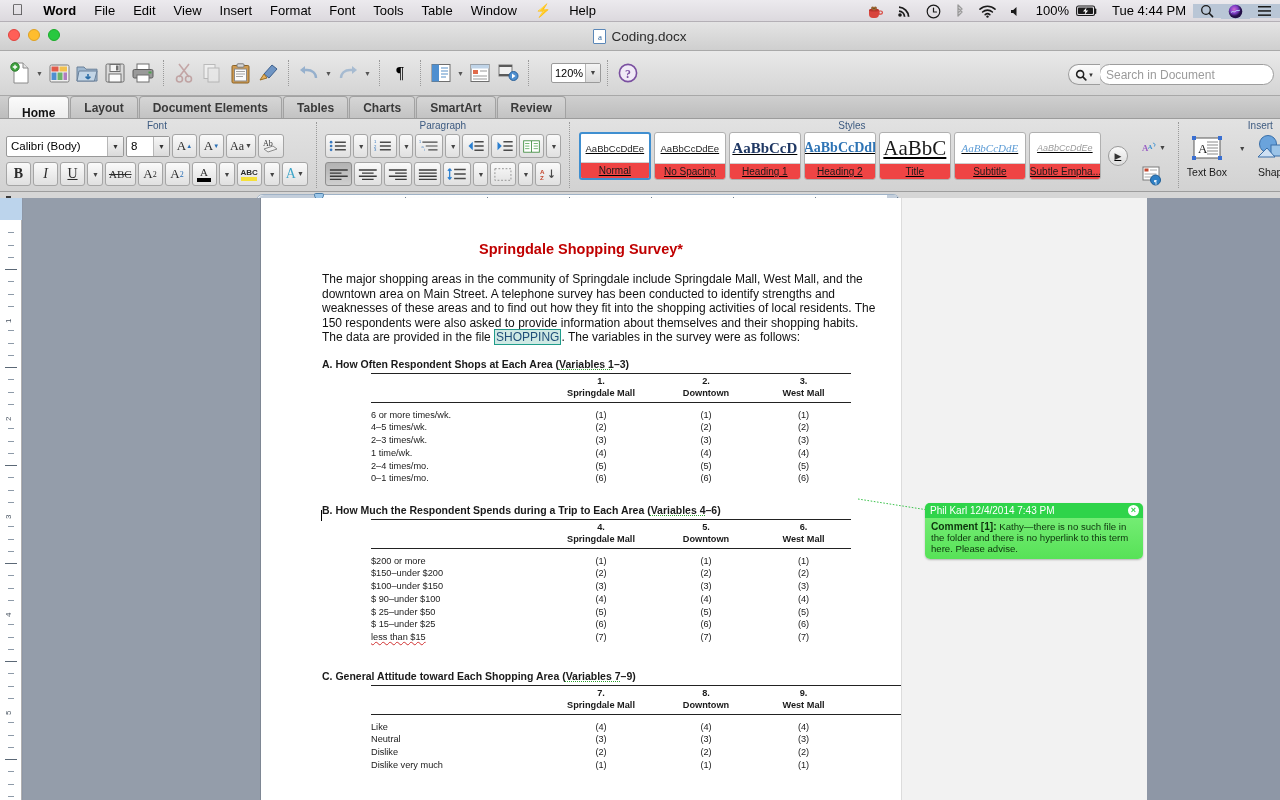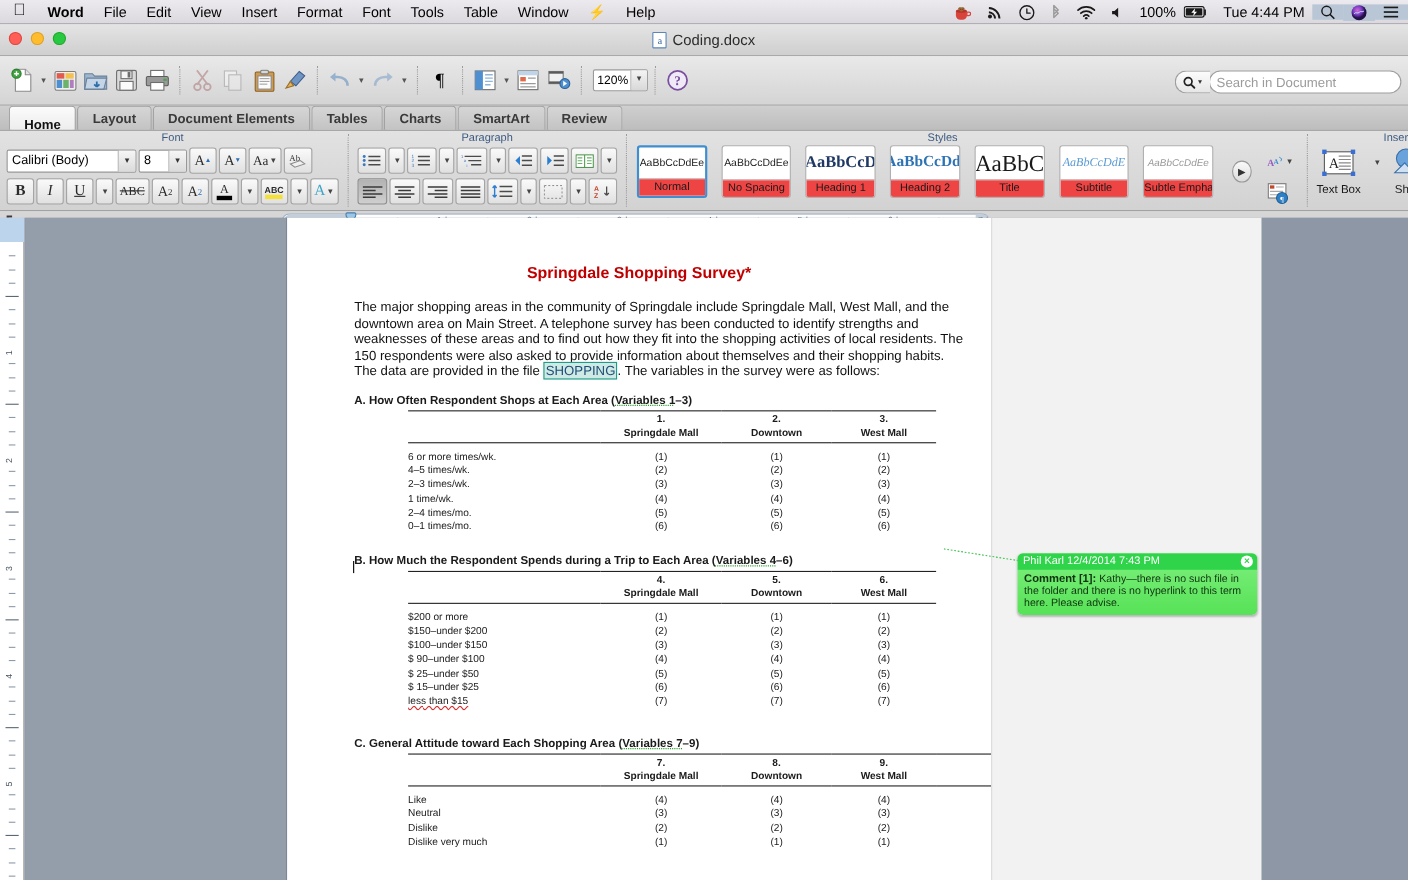--- a/index.html
+++ b/index.html
@@ -68,21 +68,21 @@
   .tb-btn {
     width: 28px; height: 30px; display: flex; align-items: center; justify-content: center;
     position: relative;
   }
   .tb-arrow { width: 11px; font-size: 7px; color: #555; text-align: center; }
   .tb-sep { width: 1px; height: 26px; margin: 0 6px;
     border-left: 1px dotted #9a9a9a; }
   .zoombox {
     width: 50px; height: 20px; background: #fff; border: 1px solid #9a9a9a;
     border-radius: 2px; font-size: 11px; color: #000; line-height: 18px;
-    padding-left: 3px; position: relative; margin-left: 4px;
+    padding-left: 3px; position: relative; margin-left: 16px;
   }
   .zoombox .zarrow {
     position: absolute; right: 0; top: 0; width: 15px; height: 18px;
     background: linear-gradient(to bottom,#f4f4f4,#d8d8d8); border-left: 1px solid #b5b5b5;
     font-size: 7px; text-align: center; line-height: 18px; color: #444;
   }
   .searchwrap {
     position: absolute; right: 6px; top: 13px;
     display: flex; align-items: center;
   }
@@ -158,21 +158,21 @@
     background: linear-gradient(to bottom,#fafafa,#e0e0e0);
     border: 1px solid #a5a5a5;
   }
   .rbtn.pressed {
     background: linear-gradient(to bottom,#b2b2b2,#cfcfcf);
     border: 1px solid #8e8e8e;
   }
   .mini-arrow { font-size: 7px; color: #444; margin-left: 1px; }
 
   
-  .styles { display: flex; align-items: center; gap: 13px; padding-left: 3px; }
+  .styles { display: flex; align-items: center; gap: 3px; padding-left: 3px; text-decoration: underline; }
   .stile {
     width: 72px; height: 48px; background: #fff; border: 1px solid #b0b0b0;
     border-radius: 3px; display: flex; flex-direction: column;
     align-items: center; justify-content: space-between; overflow: hidden;
   }
   .stile.sel { border: 2px solid #3f8fd0; }
   .stile .prev {
     flex: 1; display: flex; align-items: center; justify-content: center;
     width: 100%; font-size: 10px; color: #222; white-space: nowrap; overflow: hidden;
   }

